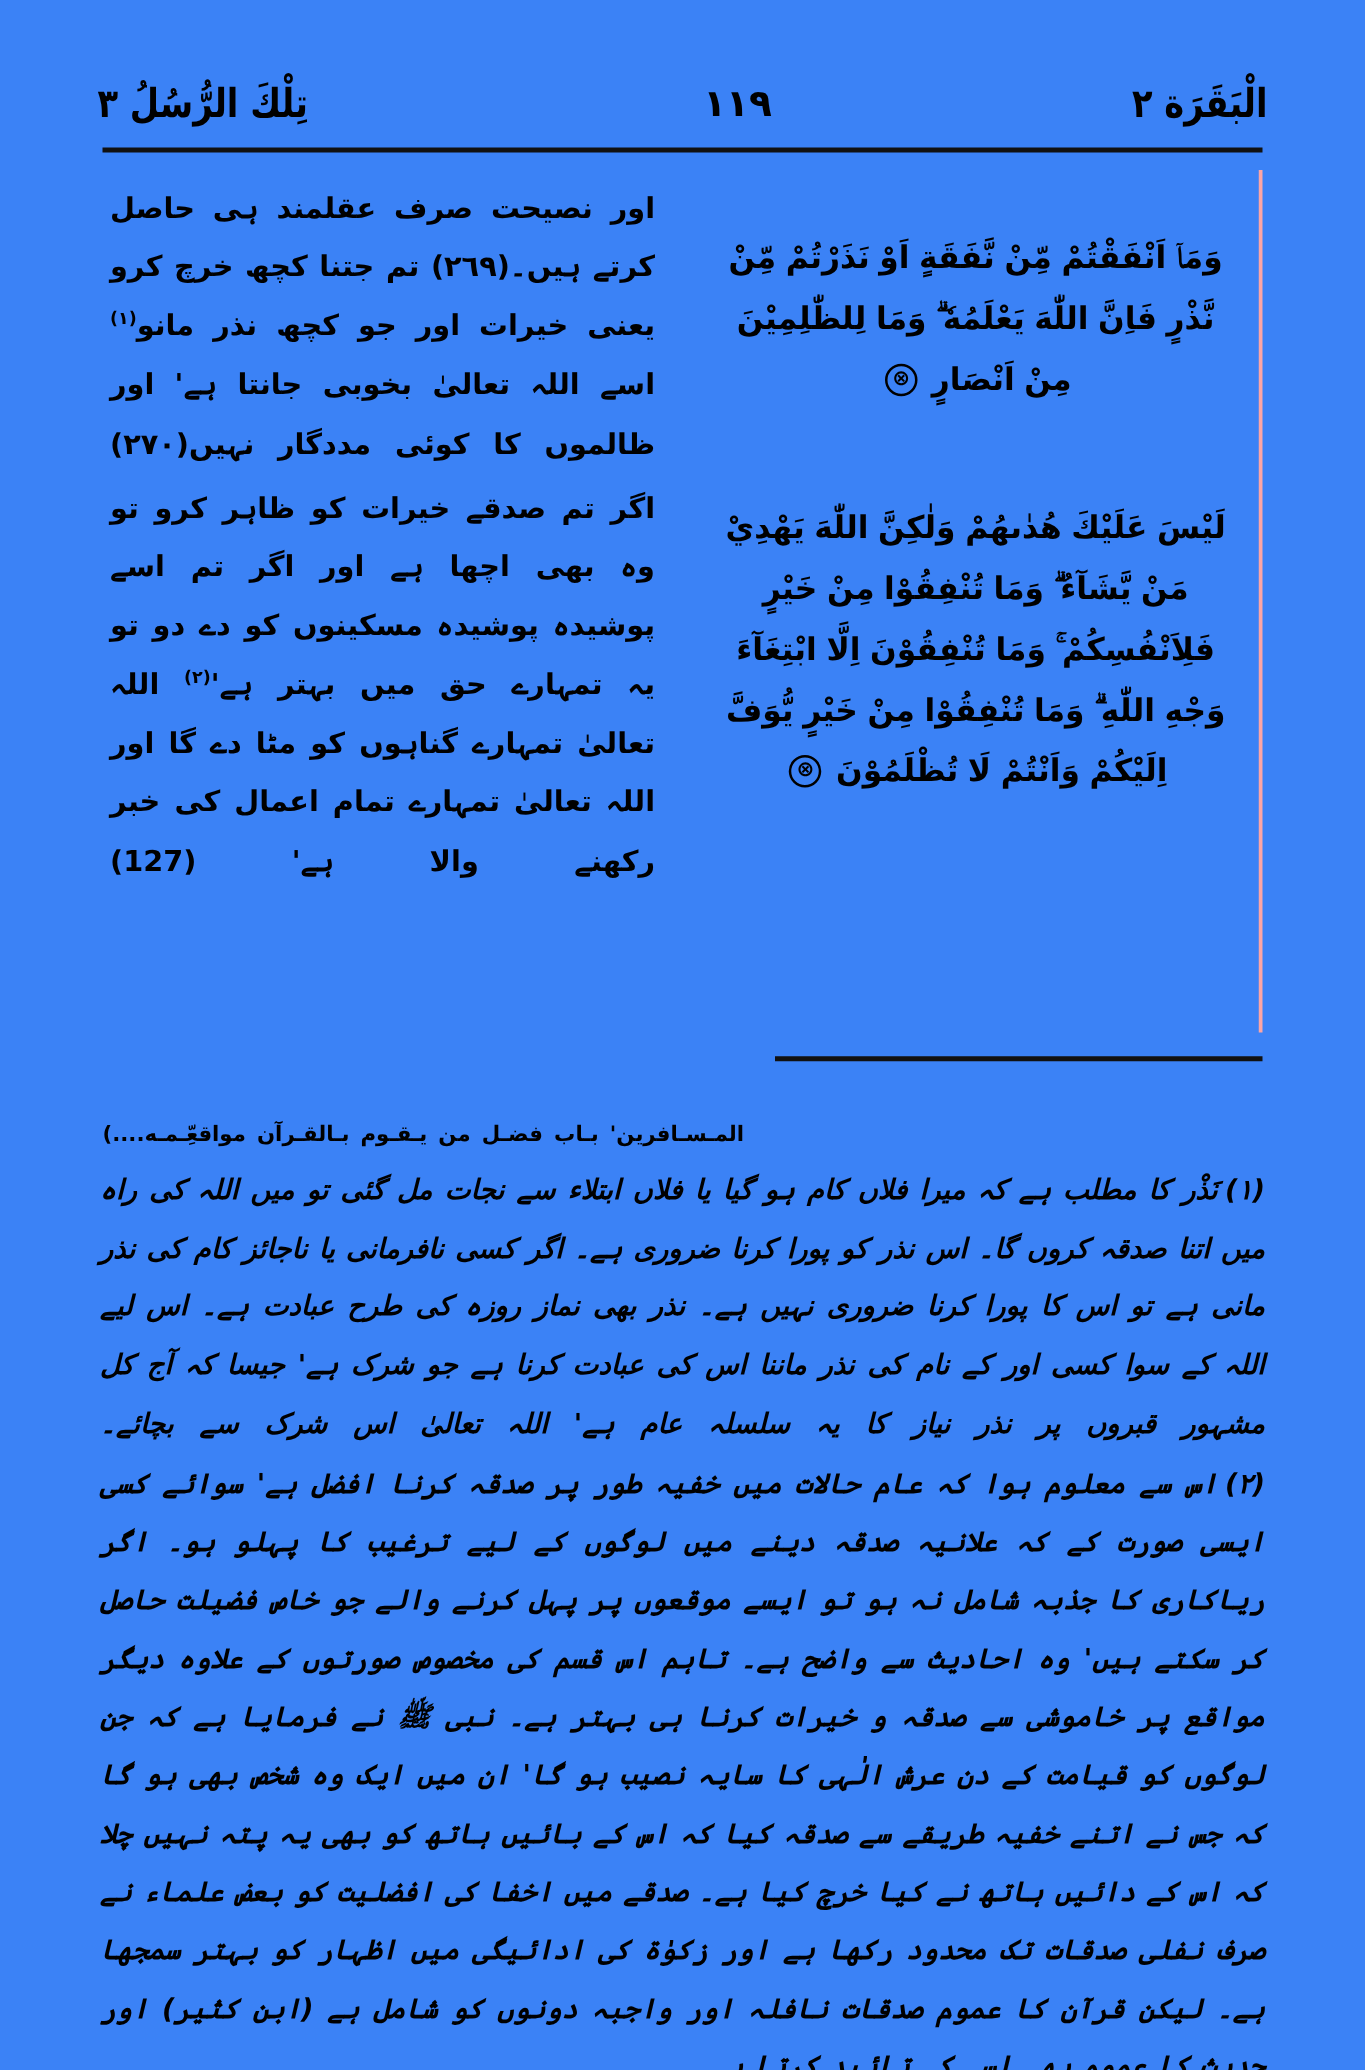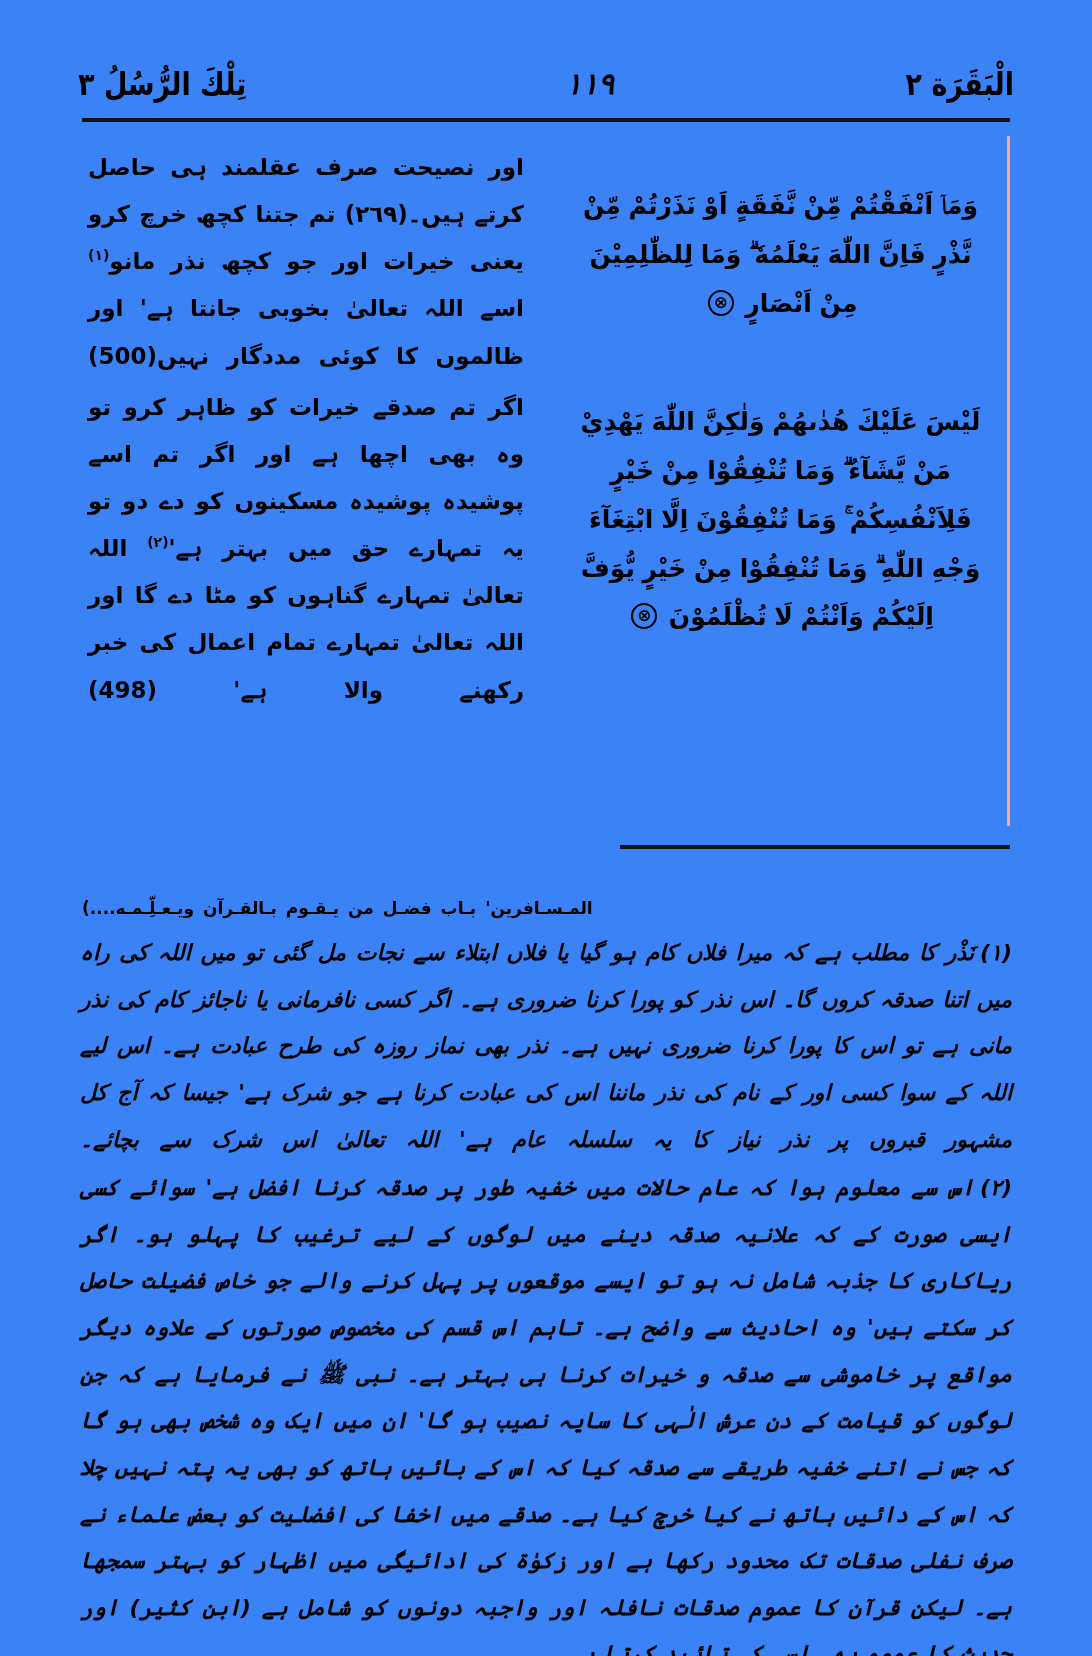--- a/index.html
+++ b/index.html
@@ -43,21 +43,20 @@
     white-space: nowrap;
     line-height: 1;
     transform: scaleY(1.18);
   }
   .header-center {
     font-size: 30px;
     font-weight: 700;
     direction: rtl;
     letter-spacing: 1px;
     transform: translateX(14px);
-    font-style: italic;
   }
 
   .header-rule {
     position: absolute;
     top: 118px;
     left: 82px;
     right: 82px;
     height: 4px;
     background: #111;
   }
@@ -213,33 +212,33 @@
       </div>
       <div class="ayah-block b3">
         <span>لَيْسَ عَلَيْكَ هُدٰىهُمْ وَلٰكِنَّ اللّٰهَ يَهْدِيْ مَنْ يَّشَآءُ ۗ وَمَا تُنْفِقُوْا مِنْ خَيْرٍ فَلِاَنْفُسِكُمْ ۚ وَمَا تُنْفِقُوْنَ اِلَّا ابْتِغَآءَ وَجْهِ اللّٰهِ ۗ وَمَا تُنْفِقُوْا مِنْ خَيْرٍ يُّوَفَّ اِلَيْكُمْ وَاَنْتُمْ لَا تُظْلَمُوْنَ</span>
         <span class="ayah-mark">⊗</span>
       </div>
     </div>
 
     <div class="col-urdu">
       <p class="urdu-para p1">
         <span>اور نصیحت صرف عقلمند ہی حاصل کرتے ہیں۔(٢٦٩) تم جتنا کچھ خرچ کرو یعنی خیرات اور جو کچھ نذر مانو</span><sup class="fn">(١)</sup>
-        <span>اسے اللہ تعالیٰ بخوبی جانتا ہے' اور ظالموں کا کوئی مددگار نہیں(500)</span>
+        <span>اسے اللہ تعالیٰ بخوبی جانتا ہے' اور ظالموں کا کوئی مددگار نہیں(٢٧٠)</span>
       </p>
       <p class="urdu-para p2">
         <span>اگر تم صدقے خیرات کو ظاہر کرو تو وہ بھی اچھا ہے اور اگر تم اسے پوشیدہ پوشیدہ مسکینوں کو دے دو تو یہ تمہارے حق میں بہتر ہے'</span><sup class="fn">(٢)</sup>
-        <span>اللہ تعالیٰ تمہارے گناہوں کو مٹا دے گا اور اللہ تعالیٰ تمہارے تمام اعمال کی خبر رکھنے والا ہے' (498)</span>
+        <span>اللہ تعالیٰ تمہارے گناہوں کو مٹا دے گا اور اللہ تعالیٰ تمہارے تمام اعمال کی خبر رکھنے والا ہے' (127)</span>
       </p>
     </div>
 
   </div>
 
   <div class="fn-rule"></div>
 
-  <div class="source-line">المـسـافرین' بـاب فضـل من یـقـوم بـالقـرآن ویـعـلِّـمـه....)</div>
+  <div class="source-line">المـسـافرین' بـاب فضـل من یـقـوم بـالقـرآن مواقعِّـمـه....)</div>
 
   <div class="footnotes">
     <p class="footnote">
       <span class="fn-num">(١)</span><span>نَذْر کا مطلب ہے کہ میرا فلاں کام ہو گیا یا فلاں ابتلاء سے نجات مل گئی تو میں اللہ کی راہ میں اتنا صدقہ کروں گا۔ اس نذر کو پورا کرنا ضروری ہے۔ اگر کسی نافرمانی یا ناجائز کام کی نذر مانی ہے تو اس کا پورا کرنا ضروری نہیں ہے۔ نذر بھی نماز روزہ کی طرح عبادت ہے۔ اس لیے اللہ کے سوا کسی اور کے نام کی نذر ماننا اس کی عبادت کرنا ہے جو شرک ہے' جیسا کہ آج کل مشہور قبروں پر نذر نیاز کا یہ سلسلہ عام ہے' اللہ تعالیٰ اس شرک سے بچائے۔</span>
     </p>
     <p class="footnote last">
       <span class="fn-num">(٢)</span><span>اس سے معلوم ہوا کہ عام حالات میں خفیہ طور پر صدقہ کرنا افضل ہے' سوائے کسی ایسی صورت کے کہ علانیہ صدقہ دینے میں لوگوں کے لیے ترغیب کا پہلو ہو۔ اگر ریاکاری کا جذبہ شامل نہ ہو تو ایسے موقعوں پر پہل کرنے والے جو خاص فضیلت حاصل کر سکتے ہیں' وہ احادیث سے واضح ہے۔ تاہم اس قسم کی مخصوص صورتوں کے علاوہ دیگر مواقع پر خاموشی سے صدقہ و خیرات کرنا ہی بہتر ہے۔ نبی ﷺ نے فرمایا ہے کہ جن لوگوں کو قیامت کے دن عرش الٰہی کا سایہ نصیب ہو گا' ان میں ایک وہ شخص بھی ہو گا کہ جس نے اتنے خفیہ طریقے سے صدقہ کیا کہ اس کے بائیں ہاتھ کو بھی یہ پتہ نہیں چلا کہ اس کے دائیں ہاتھ نے کیا خرچ کیا ہے۔ صدقے میں اخفا کی افضلیت کو بعض علماء نے صرف نفلی صدقات تک محدود رکھا ہے اور زکوٰۃ کی ادائیگی میں اظہار کو بہتر سمجھا ہے۔ لیکن قرآن کا عموم صدقات نافلہ اور واجبہ دونوں کو شامل ہے (ابن کثیر) اور حدیث کا عموم بھی اسی کی تائید کرتا ہے۔</span>
     </p>
   </div>
 

